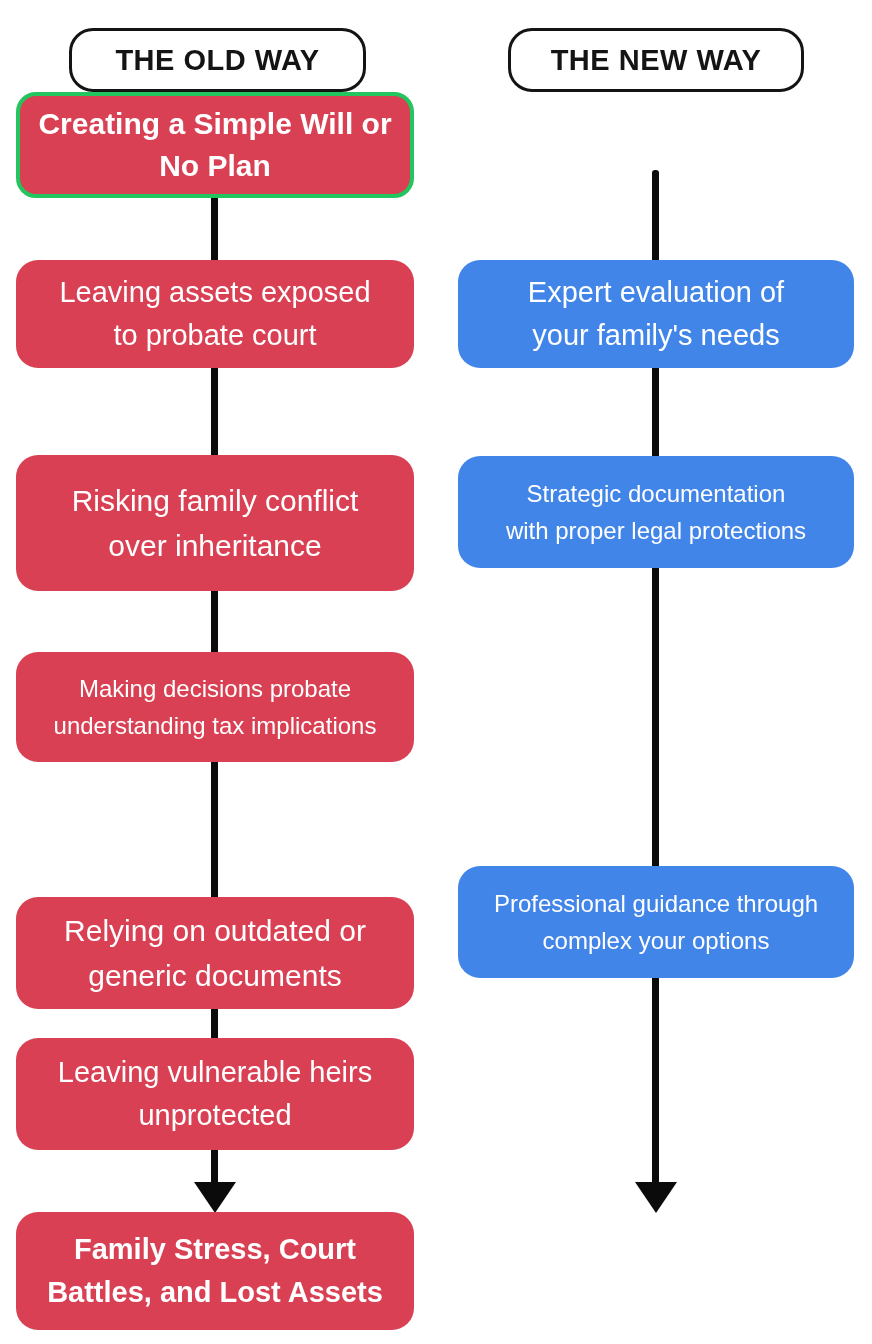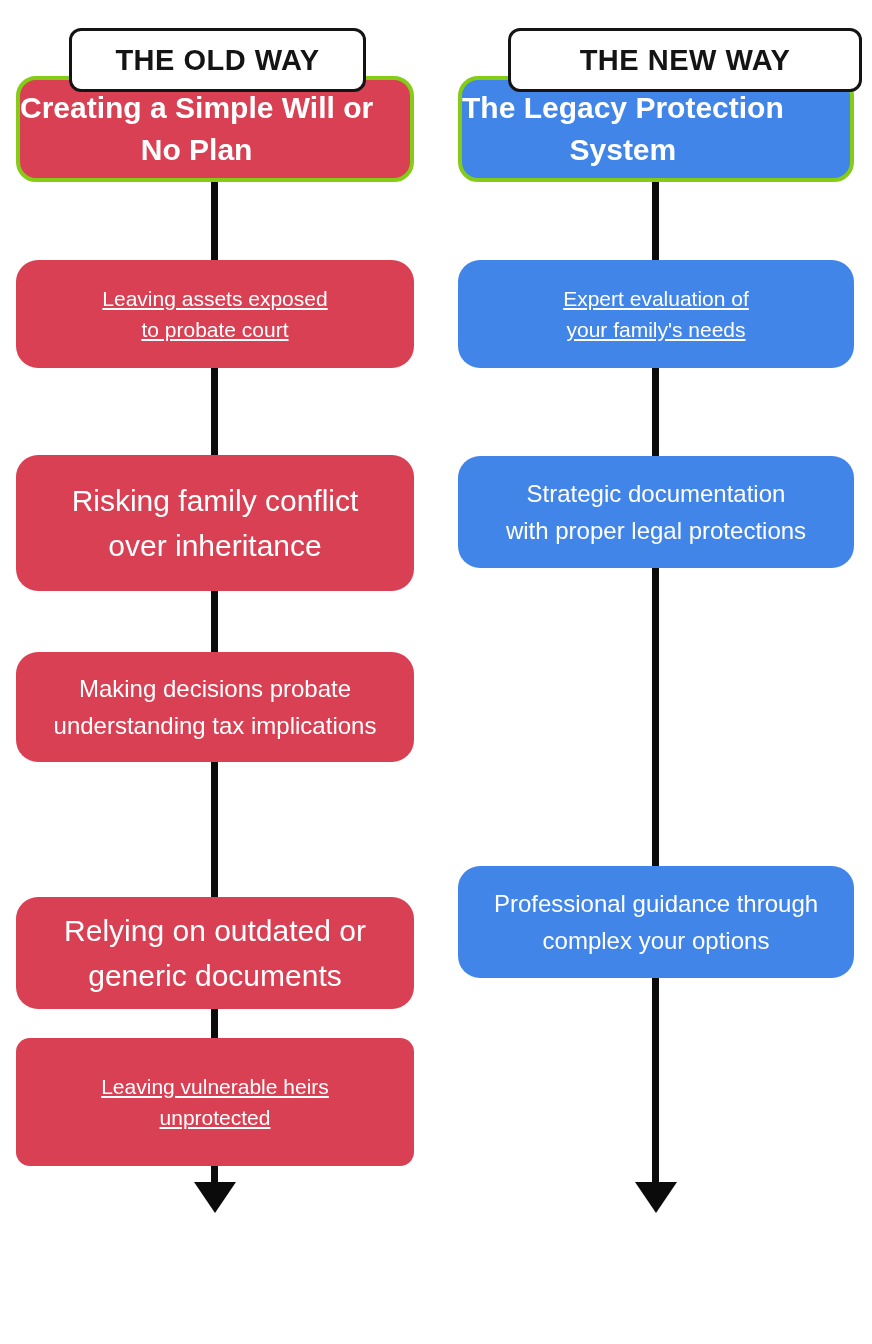--- a/index.html
+++ b/index.html
@@ -49,47 +49,47 @@
   .col-old .arrowhead { left: 194px; }
   .col-new .arrowhead { left: 199px; }
 
   
   .header-box {
     position: absolute;
     top: 28px;
     height: 64px;
     background: #ffffff;
     border: 3px solid #141414;
-    border-radius: 12px;
+    border-radius: 24px;
     box-sizing: border-box;
     display: flex;
     align-items: center;
     justify-content: center;
     z-index: 3;
   }
   .col-old .header-box { left: 69px; width: 297px; }
-  .col-new .header-box { left: 72px; width: 354px; }
+  .col-new .header-box { left: 72px; width: 296px; }
   .header-label {
     font-size: 29px;
     font-weight: bold;
     color: #141414;
     letter-spacing: 0.5px;
     white-space: nowrap;
   }
 
   .title-box {
     position: absolute;
-    top: 76px;
+    top: 92px;
     height: 106px;
-    border: 4px solid #84cc16;
+    border: 4px solid #22c55e;
     border-radius: 20px;
     box-sizing: border-box;
     display: flex;
     align-items: center;
-    justify-content: flex-start;
+    justify-content: center;
     z-index: 2;
   }
   .col-old .title-box { left: 16px; width: 398px; background: var(--old-accent, #D94053); }
   .col-new .title-box { left: 22px; width: 396px; background: var(--new-accent, #4285E8); }
 
   .step-box, .result-box {
     position: absolute;
     border-radius: 22px;
     box-sizing: border-box;
     display: flex;
@@ -110,29 +110,29 @@
     font-weight: bold;
     font-size: 30px;
     line-height: 1.4;
   }
   .result-box .box-text {
     font-weight: bold;
     font-size: 29px;
     line-height: 1.5;
   }
   .fs-lg { font-size: 30px; }
-  .fs-md { font-size: 21px; text-decoration: underline; }
+  .fs-md { font-size: 29px; }
   .fs-sm { font-size: 24px; line-height: 1.55; }
 
   
   .col-old .step-1 { top: 260px; height: 108px; }
   .col-old .step-2 { top: 455px; height: 136px; }
   .col-old .step-3 { top: 652px; height: 110px; }
   .col-old .step-4 { top: 897px; height: 112px; }
-  .col-old .step-5 { top: 1038px; height: 128px; border-radius: 14px; }
+  .col-old .step-5 { top: 1038px; height: 112px; }
   .col-new .step-1 { top: 260px; height: 108px; }
   .col-new .step-2 { top: 456px; height: 112px; }
   .col-new .step-3 { top: 866px; height: 112px; }
   .result-box { top: 1212px; height: 118px; }
 </style>
 </head>
 <body>
 
 <div class="canvas">
 
@@ -163,34 +163,34 @@
     </div>
     <div class="step-box step-4">
       <span class="box-text fs-lg">Relying on outdated or
 generic documents</span>
     </div>
     <div class="step-box step-5">
       <span class="box-text fs-md">Leaving vulnerable heirs
 unprotected</span>
     </div>
 
+    <div class="result-box">
+      <span class="box-text">Family Stress, Court
+Battles, and Lost Assets</span>
+    </div>
   </div>
 
   <div class="col col-new">
     <div class="vline"></div>
     <div class="arrowhead"></div>
 
     <div class="header-box">
       <span class="header-label">THE NEW WAY</span>
     </div>
 
-    <div class="title-box">
-      <span class="box-text">The Legacy Protection
-System</span>
-    </div>
 
     <div class="step-box step-2">
       <span class="box-text fs-sm">Strategic documentation
 with proper legal protections</span>
     </div>
     <div class="step-box step-1">
       <span class="box-text fs-md">Expert evaluation of
 your family's needs</span>
     </div>
     <div class="step-box step-3">

